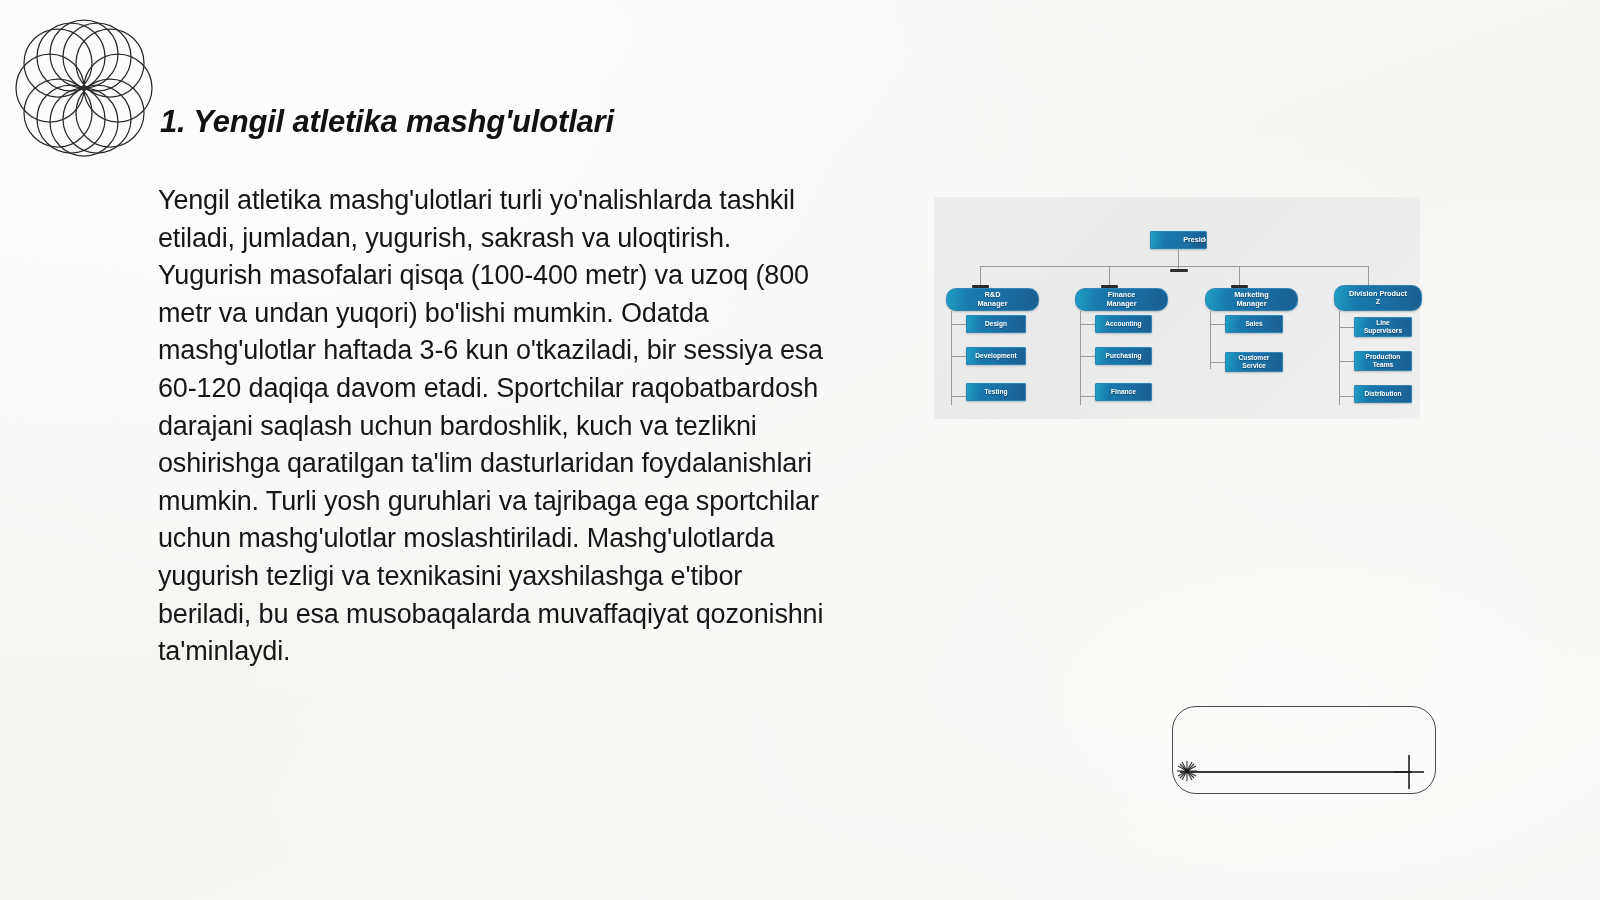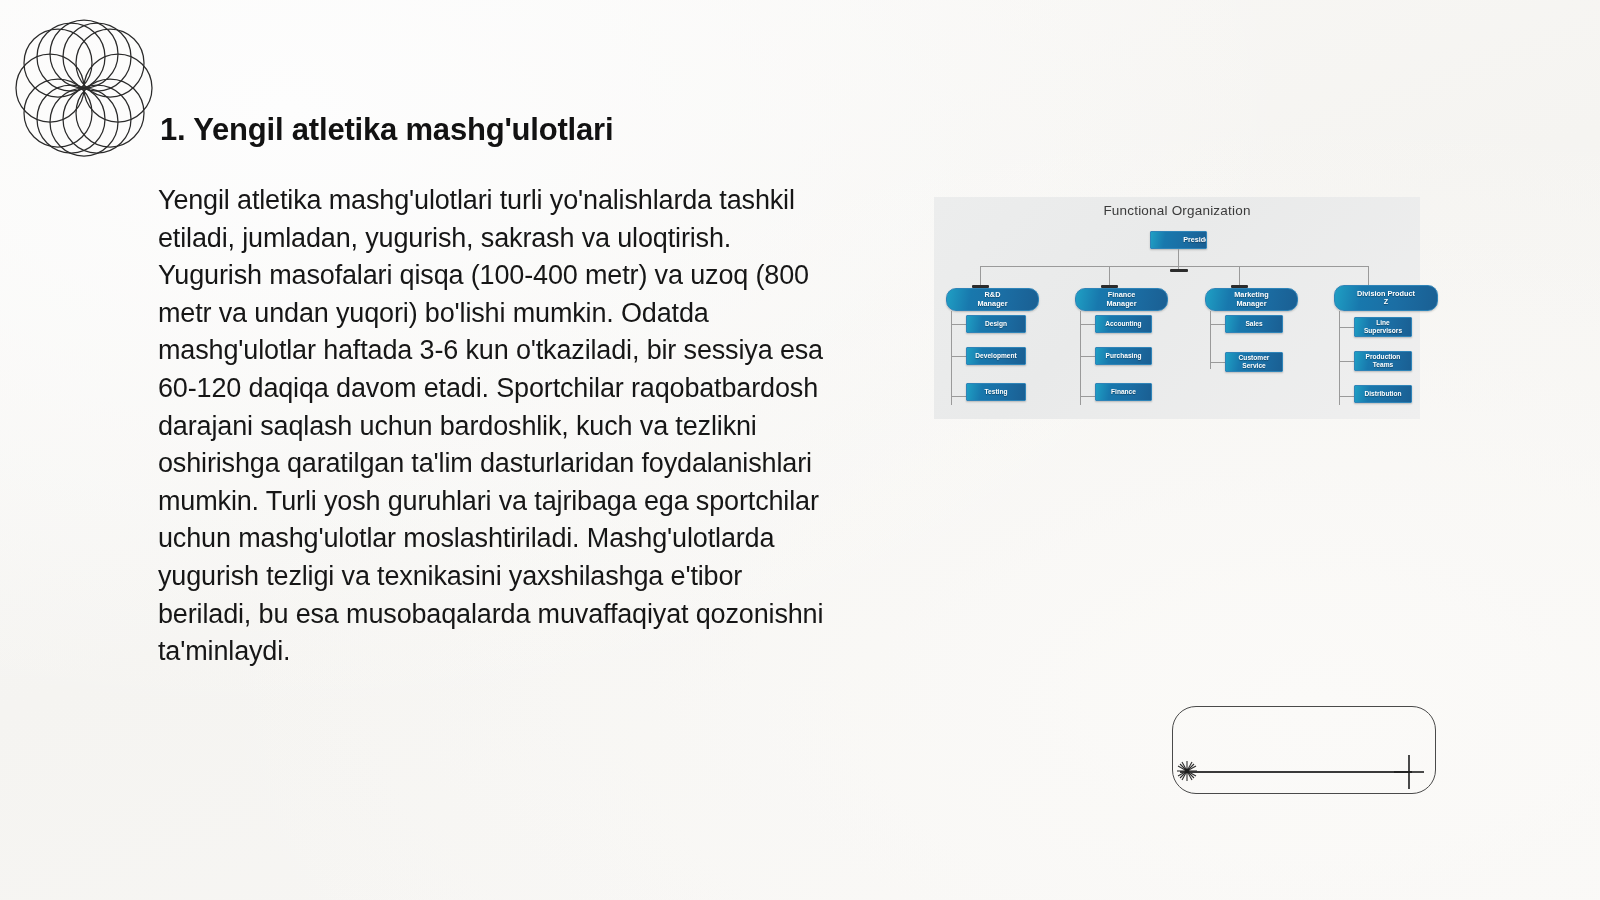--- a/index.html
+++ b/index.html
@@ -34,24 +34,24 @@
     height: 160px;
   }
 
   
   .title {
     position: absolute;
     left: 160px;
     top: 104px;
     font-size: 31px;
     font-weight: 700;
+    font-style: italic;
     color: #121212;
     letter-spacing: -0.2px;
     white-space: nowrap;
-    margin-top: 8px;
   }
 
   
   .body-text {
     position: absolute;
     left: 158px;
     top: 182px;
     width: 672px;
     font-size: 27px;
     line-height: 37.6px;
@@ -172,21 +172,20 @@
     <circle cx="67" cy="111" r="34"></circle>
   </g>
 </svg>
 
 <div class="title">1. Yengil atletika mashg'ulotlari</div>
 
 <div class="body-text">Yengil atletika mashg'ulotlari turli yo'nalishlarda tashkil etiladi, jumladan, yugurish, sakrash va uloqtirish. Yugurish masofalari qisqa (100-400 metr) va uzoq (800 metr va undan yuqori) bo'lishi mumkin. Odatda mashg'ulotlar haftada 3-6 kun o'tkaziladi, bir sessiya esa 60-120 daqiqa davom etadi. Sportchilar raqobatbardosh darajani saqlash uchun bardoshlik, kuch va tezlikni oshirishga qaratilgan ta'lim dasturlaridan foydalanishlari mumkin. Turli yosh guruhlari va tajribaga ega sportchilar uchun mashg'ulotlar moslashtiriladi. Mashg'ulotlarda yugurish tezligi va texnikasini yaxshilashga e'tibor beriladi, bu esa musobaqalarda muvaffaqiyat qozonishni ta'minlaydi.</div>
 
 <div class="orgchart">
 
-  <div class="org-title">Functional Organization</div>
 
   <div class="node lvl1" style="left:216px; top:34px; width:57px; height:18px;padding-left:44px;">President</div>
 
   <div class="conn v" style="left:244px; top:52px; height:22px;"></div>
   <div class="stub" style="left:236px; top:72px; width:18px;"></div>
 
   <div class="conn h" style="left:46px; top:69px; width:388px;"></div>
 
   <div class="conn v" style="left:46px; top:69px; height:21px;"></div>
   <div class="conn v" style="left:175px; top:69px; height:21px;"></div>
@@ -225,21 +224,21 @@
   <div class="node lvl2" style="left:271px; top:91px; width:93px; height:23px; flex-direction:column;">
     <span>Marketing</span>
     <span>Manager</span>
   </div>
   <div class="conn v" style="left:276px; top:114px; height:58px;"></div>
   <div class="conn h" style="left:276px; top:127px; width:16px;"></div>
   <div class="conn h" style="left:276px; top:165px; width:16px;"></div>
   <div class="node lvl3" style="left:291px; top:118px; width:58px; height:18px;">Sales</div>
   <div class="node lvl3" style="left:291px; top:155px; width:58px; height:20px;">Customer Service</div>
 
-  <div class="node lvl2" style="left:400px; top:88px; width:104px; height:26px; flex-direction:column;">
+  <div class="node lvl2" style="left:400px; top:88px; width:88px; height:26px; flex-direction:column;">
     <span>Division Product</span>
     <span>Z</span>
   </div>
   <div class="conn v" style="left:405px; top:114px; height:94px;"></div>
   <div class="conn h" style="left:405px; top:130px; width:16px;"></div>
   <div class="conn h" style="left:405px; top:164px; width:16px;"></div>
   <div class="conn h" style="left:405px; top:199px; width:16px;"></div>
   <div class="node lvl3" style="left:420px; top:120px; width:58px; height:20px;">Line Supervisors</div>
   <div class="node lvl3" style="left:420px; top:154px; width:58px; height:20px;">Production Teams</div>
   <div class="node lvl3" style="left:420px; top:188px; width:58px; height:18px;">Distribution</div>

